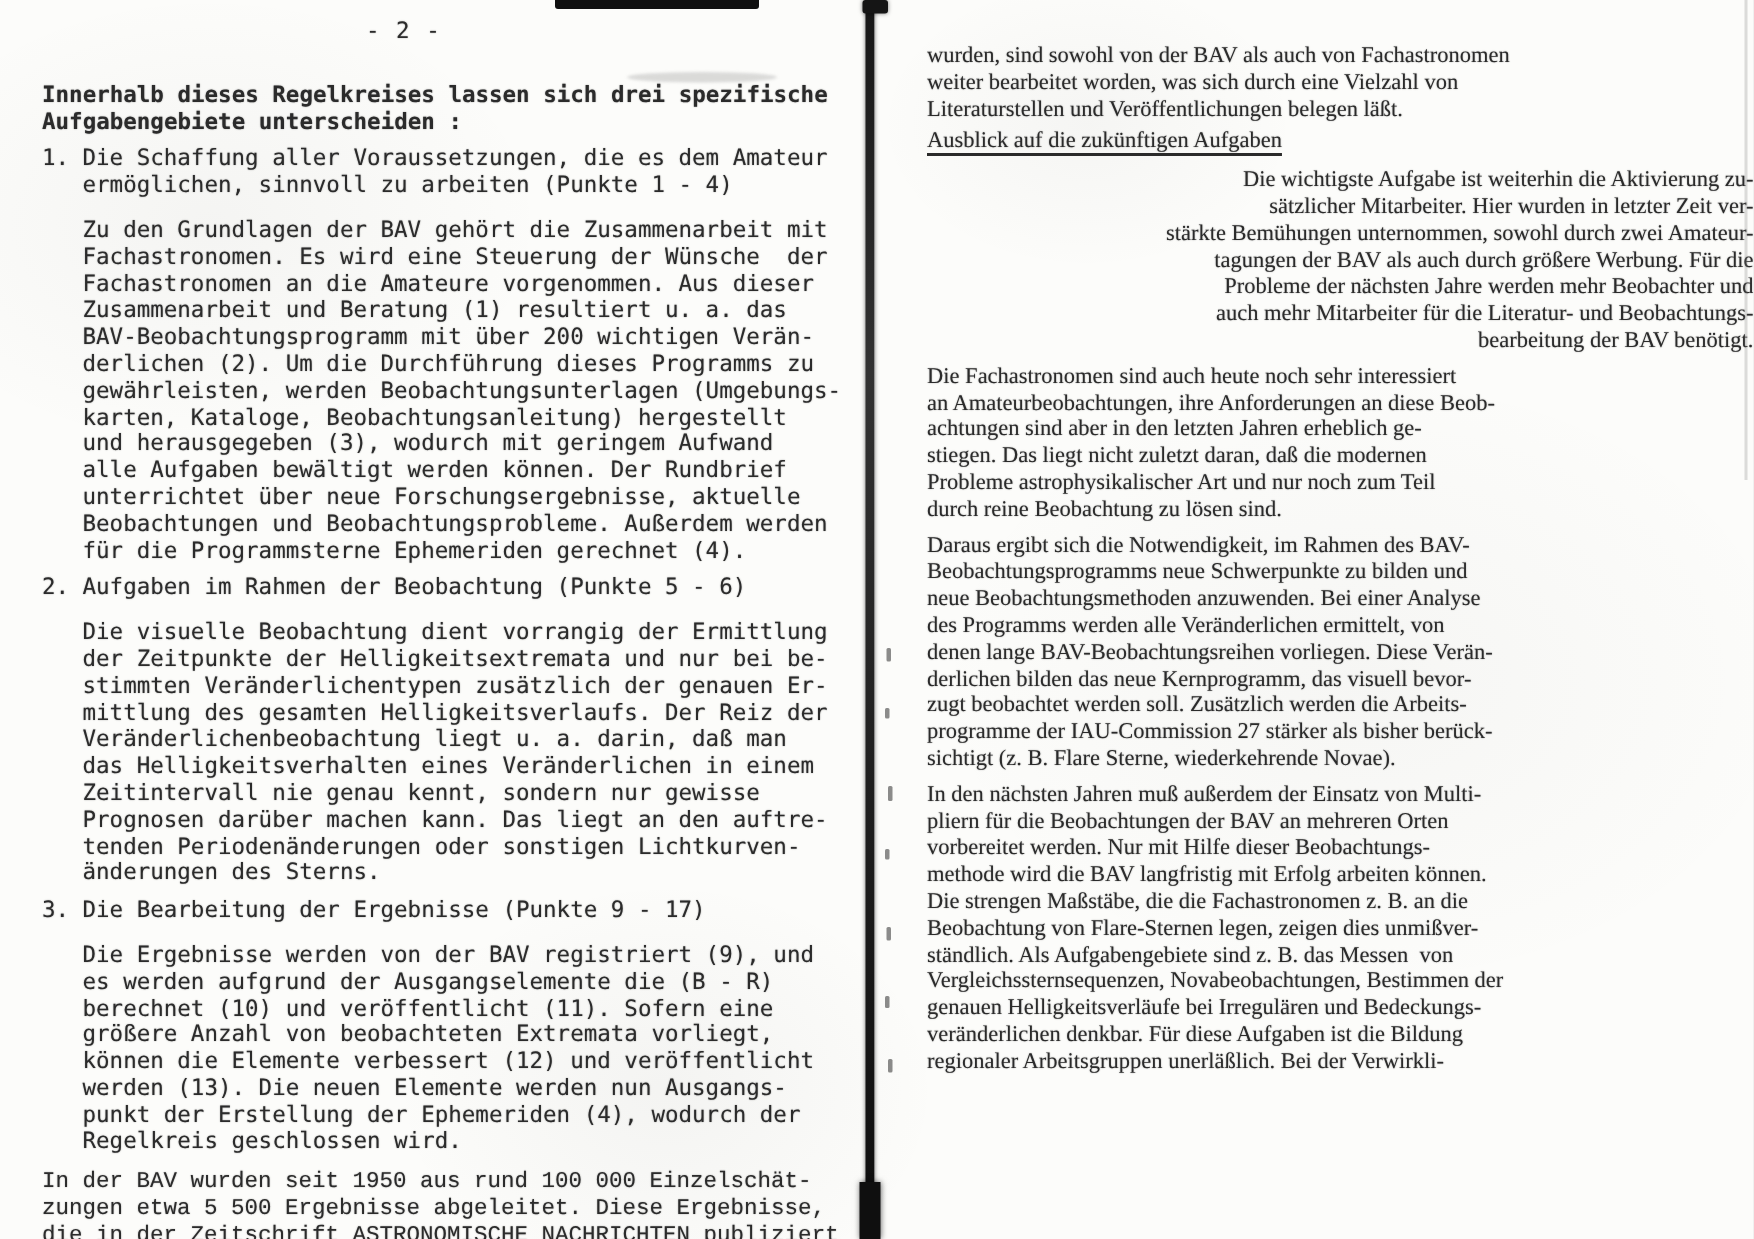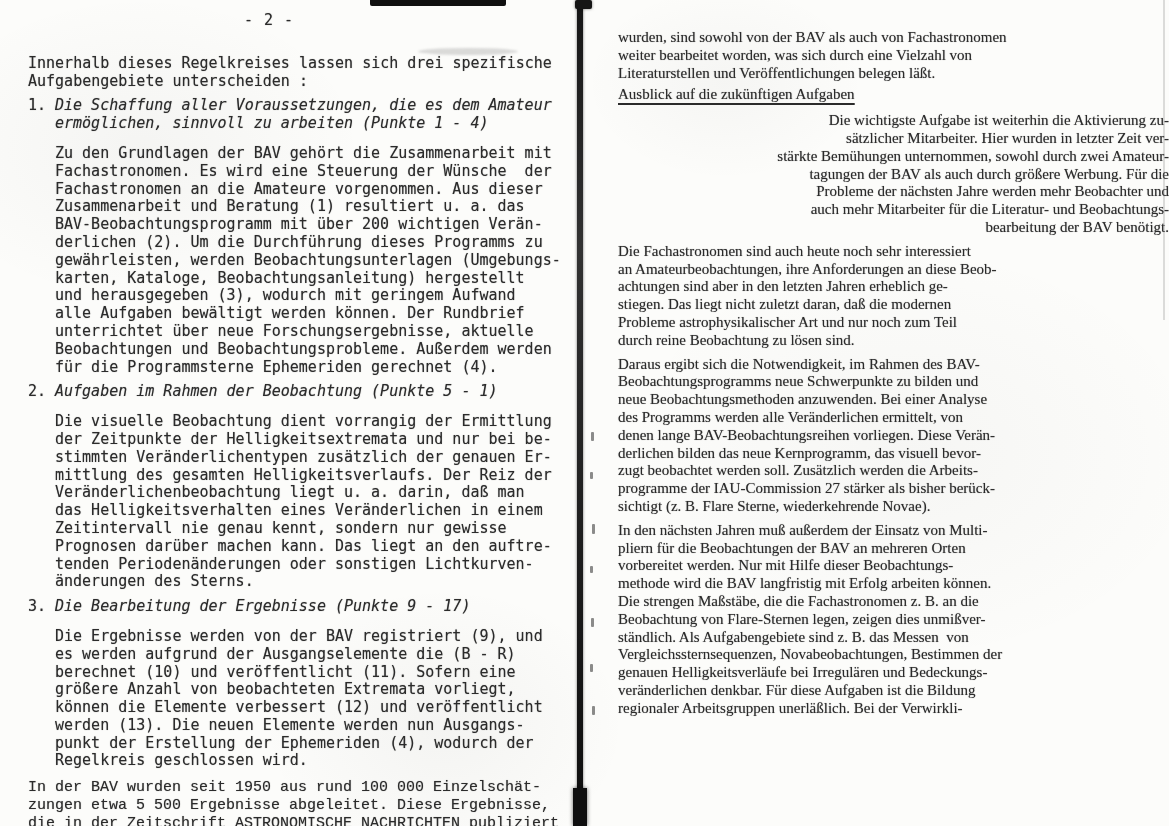--- a/index.html
+++ b/index.html
@@ -26,24 +26,24 @@
     font-family: "DejaVu Sans Mono", "Liberation Mono", monospace;
     font-size: 15px;
     line-height: 17.8px;
     color: #2b2b2b;
     text-shadow: 0 0 1px rgba(25,25,25,0.45);
   }
   .page-left  { left: 28px;  top: 12px; width: 540px; }
   .page-right { left: 618px; top: 29px; width: 551px; font-family: Liberation Serif, serif; }
   .para { white-space: pre; }
   .page-number { margin-left: 216px; margin-bottom: 25px; letter-spacing: 1px; }
-  .intro { margin-bottom: 0; }
+  .intro { margin-bottom: 0; font-weight: bold; }
   .list-item { display: flex; margin-top: 7px; }
   .list-num { width: 27px; flex: none; }
-  .item-heading { white-space: pre; font-style: italic; }
+  .item-heading { white-space: pre; }
   .item-body { margin-top: 12px; }
   .closing { margin-top: 9px; font-family: Liberation Mono, monospace; }
   .r-continuation { }
   .section-heading {
     margin-top: 4px;
     text-decoration: underline;
     text-underline-offset: 4px;
     text-decoration-thickness: 1.5px;
     white-space: pre;
   }
@@ -116,21 +116,21 @@
 alle Aufgaben bewältigt werden können. Der Rundbrief
 unterrichtet über neue Forschungsergebnisse, aktuelle
 Beobachtungen und Beobachtungsprobleme. Außerdem werden
 für die Programmsterne Ephemeriden gerechnet (4).</div>
       </div>
     </div>
 
     <div class="list-item">
       <span class="list-num">2.</span>
       <div class="item-content">
-        <div class="item-heading">Aufgaben im Rahmen der Beobachtung (Punkte 5 - 1)</div>
+        <div class="item-heading">Aufgaben im Rahmen der Beobachtung (Punkte 5 - 6)</div>
         <div class="para item-body">Die visuelle Beobachtung dient vorrangig der Ermittlung
 der Zeitpunkte der Helligkeitsextremata und nur bei be-
 stimmten Veränderlichentypen zusätzlich der genauen Er-
 mittlung des gesamten Helligkeitsverlaufs. Der Reiz der
 Veränderlichenbeobachtung liegt u. a. darin, daß man
 das Helligkeitsverhalten eines Veränderlichen in einem
 Zeitintervall nie genau kennt, sondern nur gewisse
 Prognosen darüber machen kann. Das liegt an den auftre-
 tenden Periodenänderungen oder sonstigen Lichtkurven-
 änderungen des Sterns.</div>

